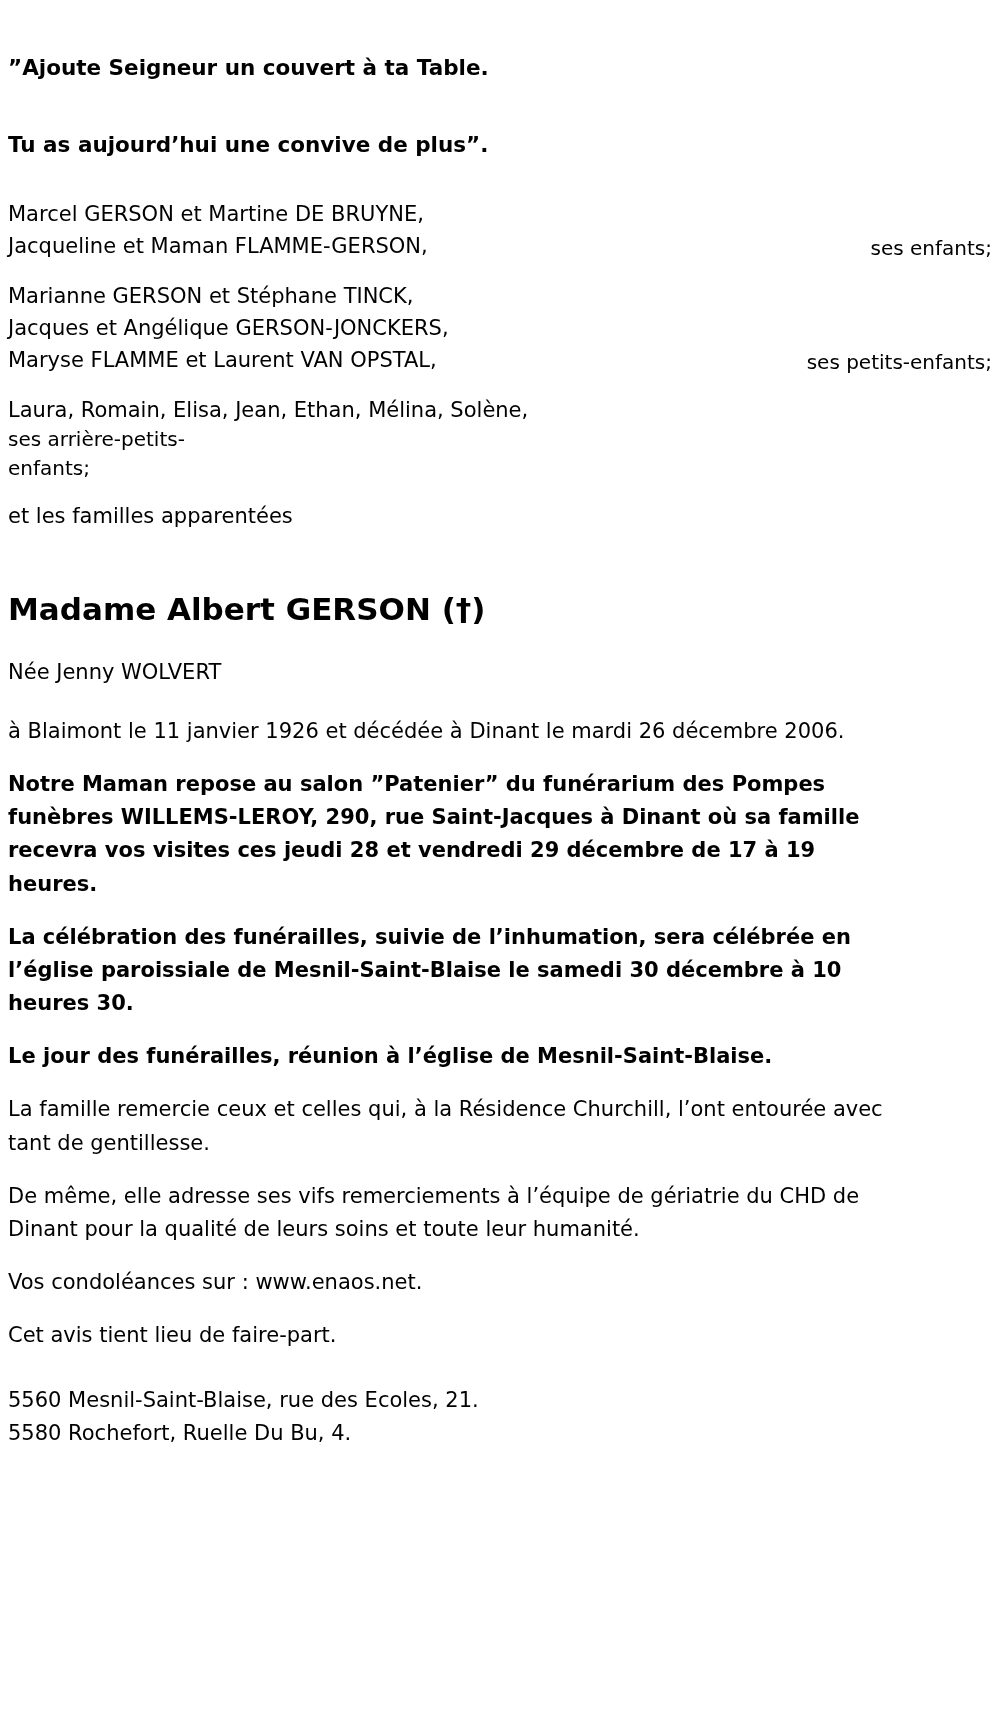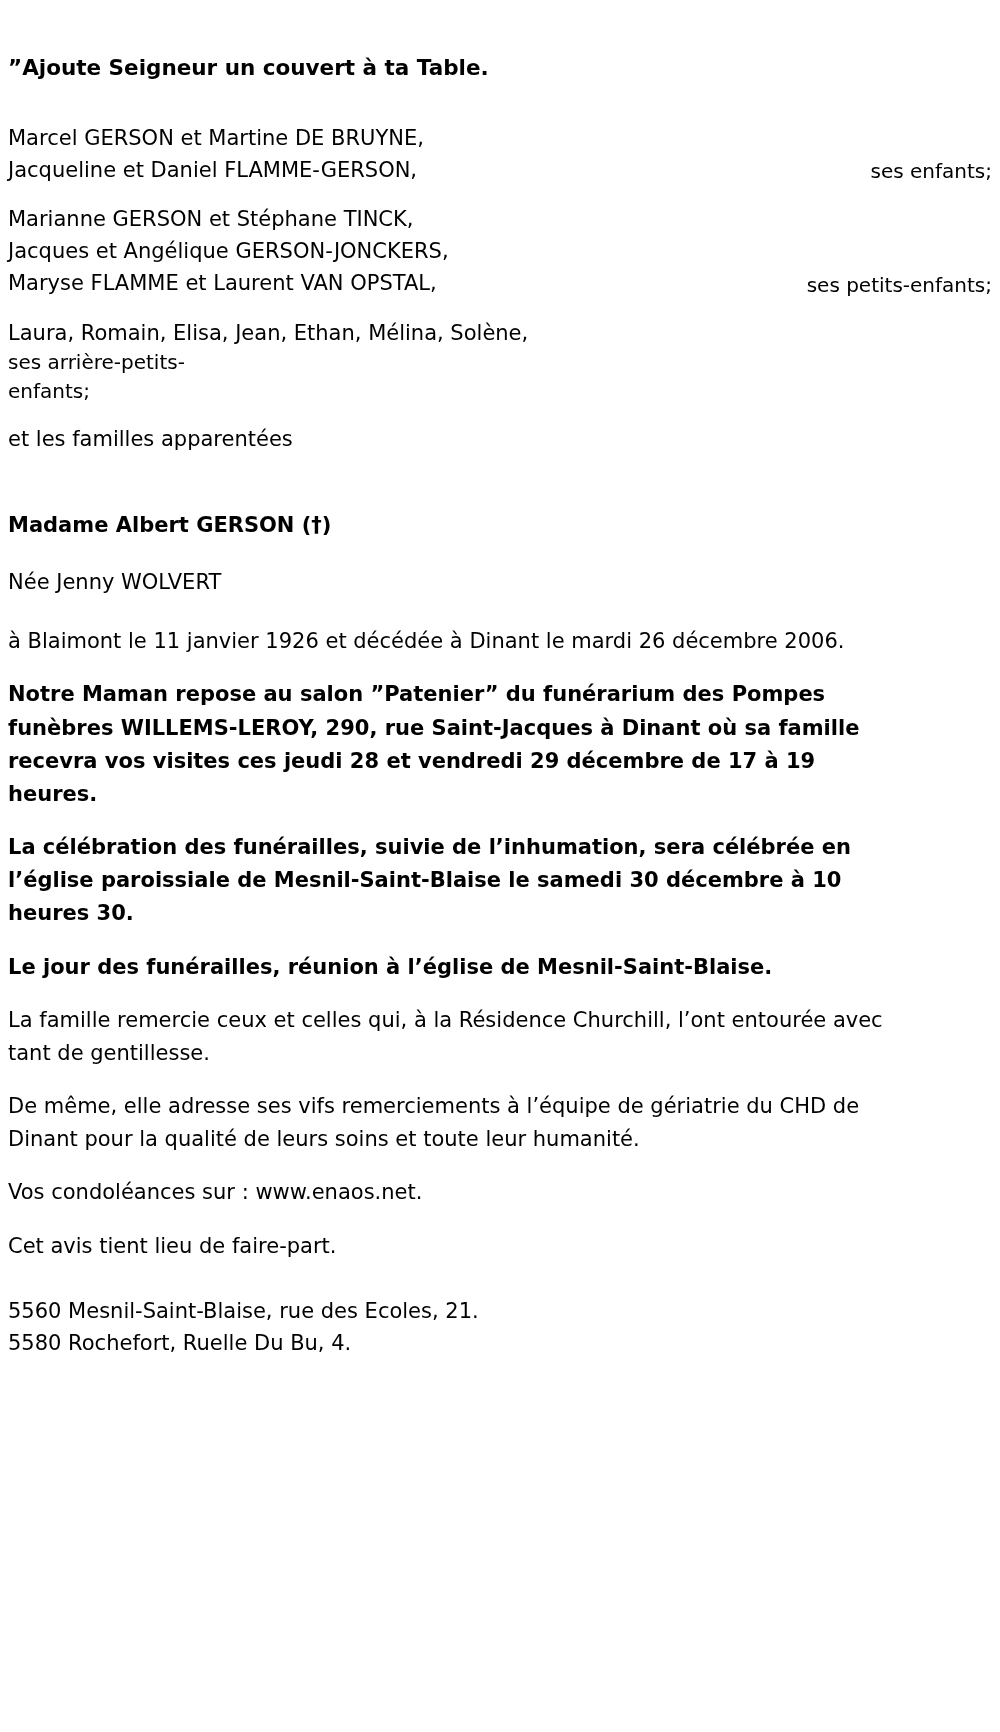--- a/index.html
+++ b/index.html
@@ -62,49 +62,50 @@
   .para {
     font-size: 21px;
     line-height: 1.58;
     margin: 0 0 20px 0;
   }
   .bold {
     font-weight: bold;
   }
   .deceased-name {
     font-weight: bold;
-    font-size: 21px;
+    font-size: 31px;
     line-height: 1.3;
     margin: 30px 0 28px 0;
   }
   .addresses {
     font-size: 21px;
     line-height: 1.55;
     margin-top: 32px;
   }
   .addresses div { white-space: nowrap; }
   .narrow { max-width: 900px; }
 </style>
 </head>
 <body>
 
 <div class="page">
 
   <div class="epigraph">
     <div>”Ajoute Seigneur un couvert à ta Table.</div>
+    <div>Tu as aujourd’hui une convive de plus”.</div>
   </div>
 
   <div class="spacer-lg"></div>
 
   <div class="family-block">
 
     <div class="group">
       <div class="names">
         <div>Marcel GERSON et Martine DE BRUYNE,</div>
-        <div>Jacqueline et Daniel FLAMME-GERSON,</div>
+        <div>Jacqueline et Maman FLAMME-GERSON,</div>
       </div>
       <div class="role-inline">ses enfants;</div>
     </div>
 
     <div class="group">
       <div class="names">
         <div>Marianne GERSON et Stéphane TINCK,</div>
         <div>Jacques et Angélique GERSON-JONCKERS,</div>
         <div>Maryse FLAMME et Laurent VAN OPSTAL,</div>
       </div>

